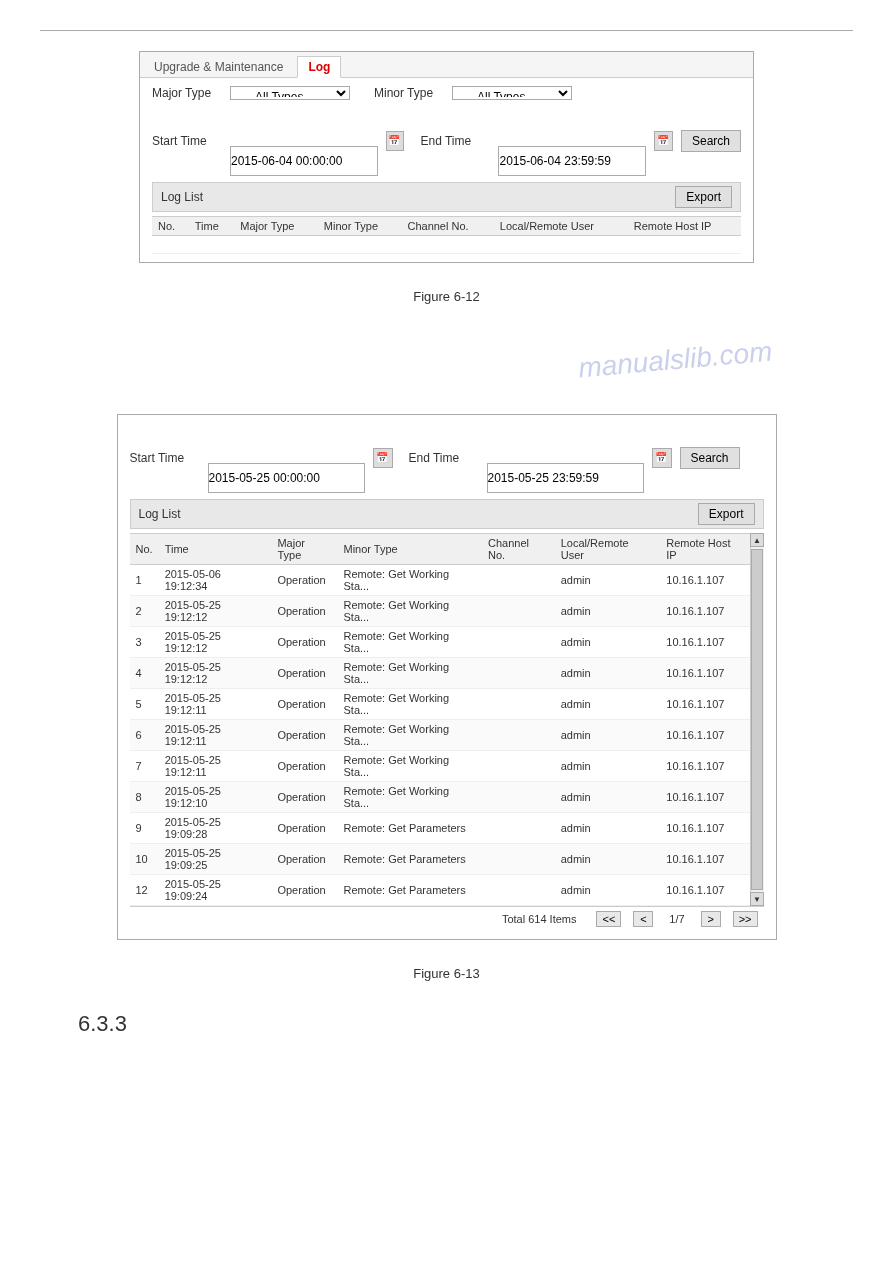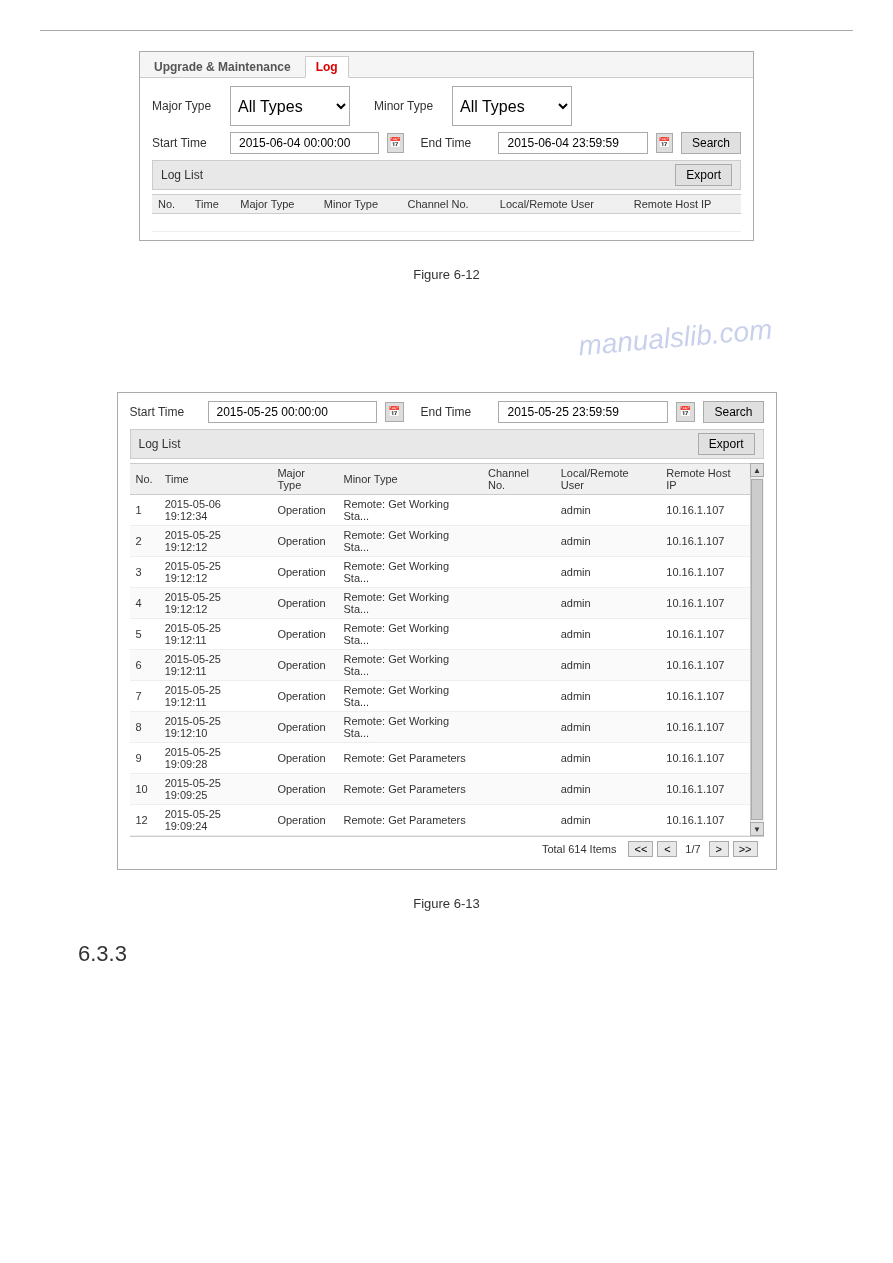--- a/index.html
+++ b/index.html
@@ -33,21 +33,20 @@
       padding: 4px 8px 0 8px;
       background: #f5f5f5;
       border-bottom: 1px solid #ccc;
       gap: 8px;
     }
 
     .tab-label {
       font-size: 12px;
       color: #555;
       padding: 3px 6px;
-      font-weight: bold;
     }
 
     .tab-active {
       background: #fff;
       border: 1px solid #ccc;
       border-bottom: 1px solid #fff;
       color: #d00;
       font-weight: bold;
       padding: 3px 10px;
       margin-bottom: -1px;
@@ -67,37 +66,38 @@
 
     .form-label {
       font-size: 12px;
       color: #333;
       min-width: 70px;
     }
 
     .form-select {
       border: 1px solid #aaa;
       background: #fff;
-      padding: 2px 3px;
-      font-size: 16px;
-      height: 40px;
+      padding: 2px 20px;
+      font-size: 12px;
+      height: 14px;
       min-width: 120px;
     }
 
     .select-with-arrow {
       display: flex;
       align-items: center;
     }
 
     .form-input {
       border: 1px solid #aaa;
-      padding: 2px 8px;
-      font-size: 12px;
-      height: 22px;
+      padding: 2px 0;
+      font-size: 12px;
+      height: 30px;
       min-width: 130px;
+      margin-top: 40px;
     }
 
     .cal-icon {
       display: inline-block;
       width: 20px;
       height: 20px;
       border: 1px solid #aaa;
       background: #ddd;
       text-align: center;
       line-height: 18px;
@@ -222,21 +222,21 @@
     .log-table2 tr:nth-child(even) {
       background: #fafafa;
     }
 
     .pagination-bar {
       display: flex;
       align-items: center;
       justify-content: flex-end;
       padding: 4px 6px;
       font-size: 11px;
-      gap: 4px;
+      gap: 12px;
       border-top: 1px solid #ccc;
     }
 
     .pagination-total {
       margin-right: 8px;
       color: #333;
     }
 
     .page-btn {
       border: 1px solid #aaa;

